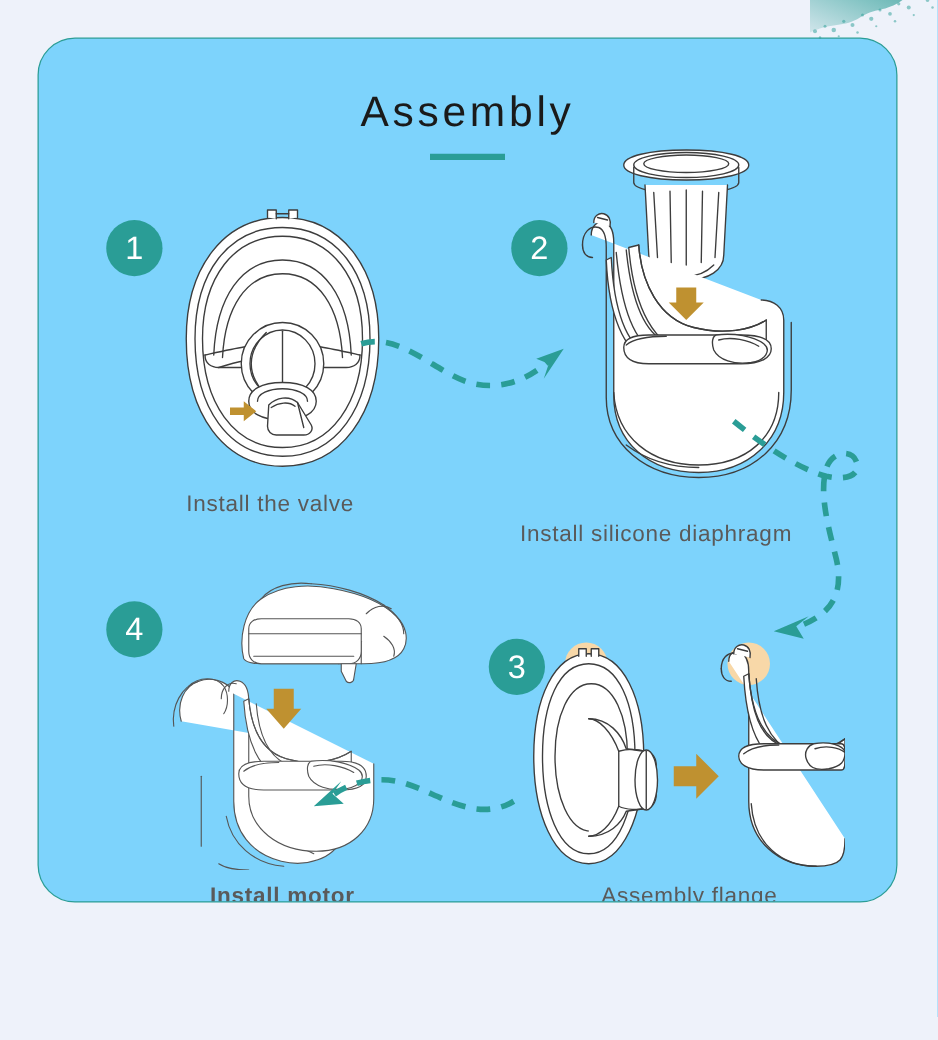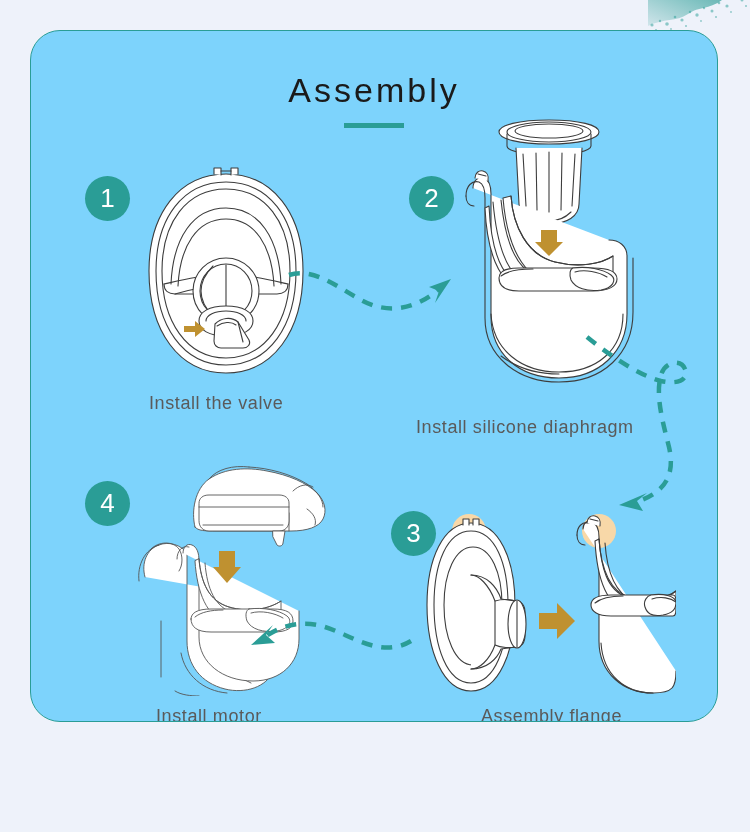--- a/index.html
+++ b/index.html
@@ -86,21 +86,21 @@
   .step-caption {
     position: absolute;
     font-size: 18px;
     color: #5a5a5a;
     letter-spacing: 0.6px;
     white-space: nowrap;
     z-index: 6;
   }
   #caption-1 { left: 118px; top: 362px; }
   #caption-2 { left: 385px; top: 362px; margin-top: 24px; }
-  #caption-4 { left: 125px; top: 675px; }
+  #caption-4 { left: 137px; top: 675px; font-weight: bold; }
   #caption-3 { left: 450px; top: 675px; }
 
   
   .illustration {
     position: absolute;
     z-index: 4;
   }
   #illustration-step1 { left: 100px; top: 135px; width: 190px;  height: 215px; }
   #illustration-step2 { left: 410px; top: 75px;  width: 215px;  height: 280px; }
   #illustration-step4 { left: 90px;  top: 410px; width: 240px;  height: 255px; }

